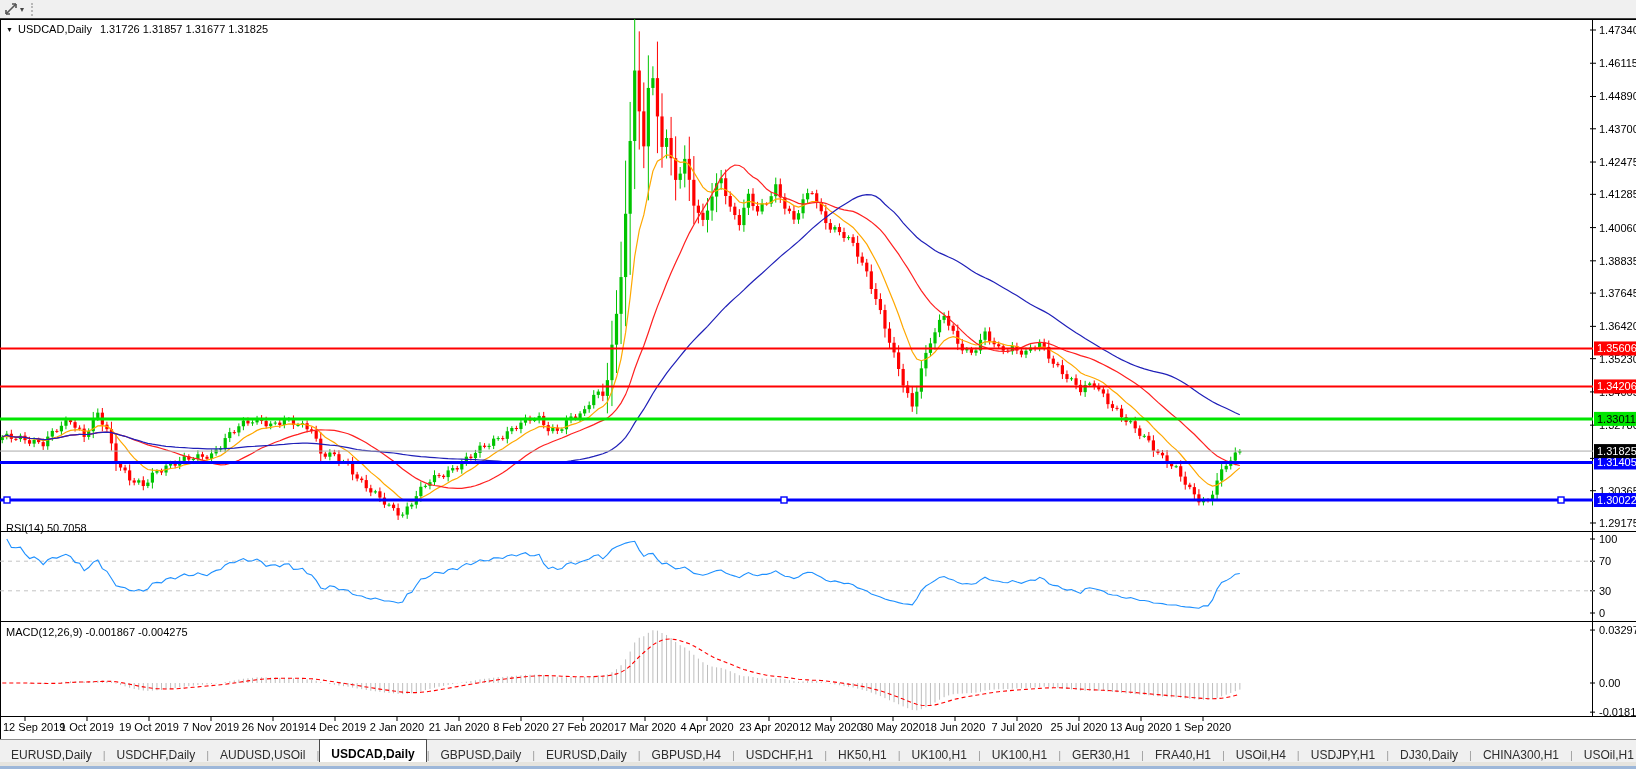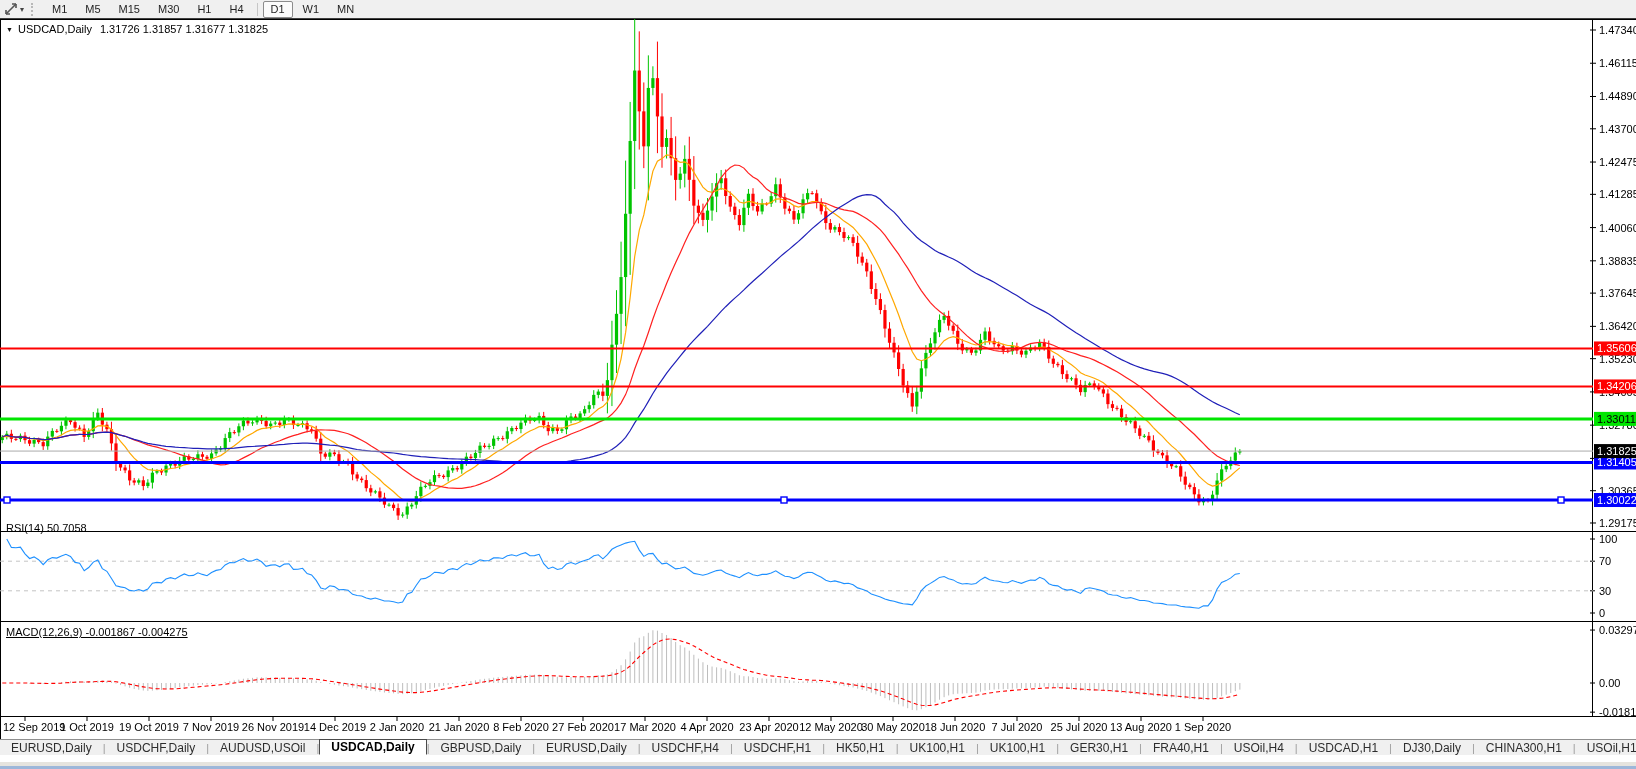--- a/index.html
+++ b/index.html
@@ -22,24 +22,24 @@
     border:1px solid transparent;border-radius:2px;cursor:default;line-height:13px;
   }
   .tf-btn.active{background:#fbfbfb;border-color:#8c8c8c;}
   
   #chart-svg{position:absolute;top:0;left:0;z-index:1;}
   .overlay-title{position:absolute;z-index:3;font-size:11px;color:#000;white-space:nowrap;}
   #chart-title{top:23px;left:6px;}
   #chart-title .dd{font-size:7px;margin-right:5px;vertical-align:1px;color:#111;}
   #chart-title .sym{margin-right:8px;}
   #rsi-title{top:522px;left:6px;}
-  #macd-title{top:626px;left:6px;text-decoration:underline;}
+  #macd-title{top:626px;left:6px;}
   
   .tabbar{
-    position:absolute;top:739px;left:0;width:1636px;height:16px;
+    position:absolute;top:739px;left:0;width:1636px;height:30px;
     background:#f0f0f0;border-top:1px solid #8f8f8f;
     display:flex;align-items:stretch;font-size:12px;color:#2d2d2d;
     z-index:6;box-sizing:border-box;
   }
   .tab{display:flex;align-items:center;padding:0 11px;white-space:nowrap;cursor:default;}
   .tab.active{
     background:#ffffff;border:1px solid #4a4a4a;border-bottom:1px solid #ffffff;
     margin-top:-1px;font-weight:bold;color:#000;
   }
   .tabsep{color:#9c9c9c;align-self:center;font-size:11px;}
@@ -54,32 +54,20 @@
 <div class="toolbar">
   <span class="tool-icon">
     <svg width="14" height="14" viewBox="0 0 14 14">
       <path d="M2 12 L12 2" stroke="#555" stroke-width="1.6" fill="none"></path>
       <path d="M2 12 L2 8 M2 12 L6 12" stroke="#555" stroke-width="1.6" fill="none"></path>
       <path d="M12 2 L12 6 M12 2 L8 2" stroke="#555" stroke-width="1.6" fill="none"></path>
     </svg>
   </span>
   <span class="caret">▾</span>
   <span class="grip"></span>
-  <span id="tf-buttons" style="display:flex;align-items:center;">
-      <span class="tf-btn">M1</span>
-      <span class="tf-btn">M5</span>
-      <span class="tf-btn">M15</span>
-      <span class="tf-btn">M30</span>
-      <span class="tf-btn">H1</span>
-      <span class="tf-btn">H4</span>
-      <span class="tfsep"></span>
-      <span class="tf-btn active">D1</span>
-      <span class="tf-btn">W1</span>
-      <span class="tf-btn">MN</span>
-    </span>
 </div>
 
 <svg id="chart-svg" width="1636" height="740">
     <g>
       <line x1="0" y1="19.5" x2="1636" y2="19.5" stroke="#000000" stroke-width="1"></line>
       <line x1="0" y1="531.5" x2="1636" y2="531.5" stroke="#000000" stroke-width="1"></line>
       <line x1="0" y1="621.5" x2="1636" y2="621.5" stroke="#000000" stroke-width="1"></line>
       <line x1="0" y1="716.5" x2="1636" y2="716.5" stroke="#000000" stroke-width="1"></line>
       <line x1="1592.5" y1="19" x2="1592.5" y2="717" stroke="#000000"></line>
       <line x1="0.5" y1="19" x2="0.5" y2="740" stroke="#000000"></line>
@@ -1046,37 +1034,37 @@
       <span class="tab">USDCHF,Daily</span>
       <span class="tabsep">|</span>
       <span class="tab">AUDUSD,USOil</span>
       <span class="tabsep">|</span>
       <span class="tab active">USDCAD,Daily</span>
       <span class="tabsep">|</span>
       <span class="tab">GBPUSD,Daily</span>
       <span class="tabsep">|</span>
       <span class="tab">EURUSD,Daily</span>
       <span class="tabsep">|</span>
-      <span class="tab">USDCHF,H4</span>
+      <span class="tab">GBPUSD,H4</span>
       <span class="tabsep">|</span>
       <span class="tab">USDCHF,H1</span>
       <span class="tabsep">|</span>
       <span class="tab">HK50,H1</span>
       <span class="tabsep">|</span>
       <span class="tab">UK100,H1</span>
       <span class="tabsep">|</span>
       <span class="tab">UK100,H1</span>
       <span class="tabsep">|</span>
       <span class="tab">GER30,H1</span>
       <span class="tabsep">|</span>
       <span class="tab">FRA40,H1</span>
       <span class="tabsep">|</span>
       <span class="tab">USOil,H4</span>
       <span class="tabsep">|</span>
-      <span class="tab">USDCAD,H1</span>
+      <span class="tab">USDJPY,H1</span>
       <span class="tabsep">|</span>
       <span class="tab">DJ30,Daily</span>
       <span class="tabsep">|</span>
       <span class="tab">CHINA300,H1</span>
       <span class="tabsep">|</span>
       <span class="tab">USOil,H1</span>
     </span>
 
 </div>
 <div class="bottomstrip"></div>

